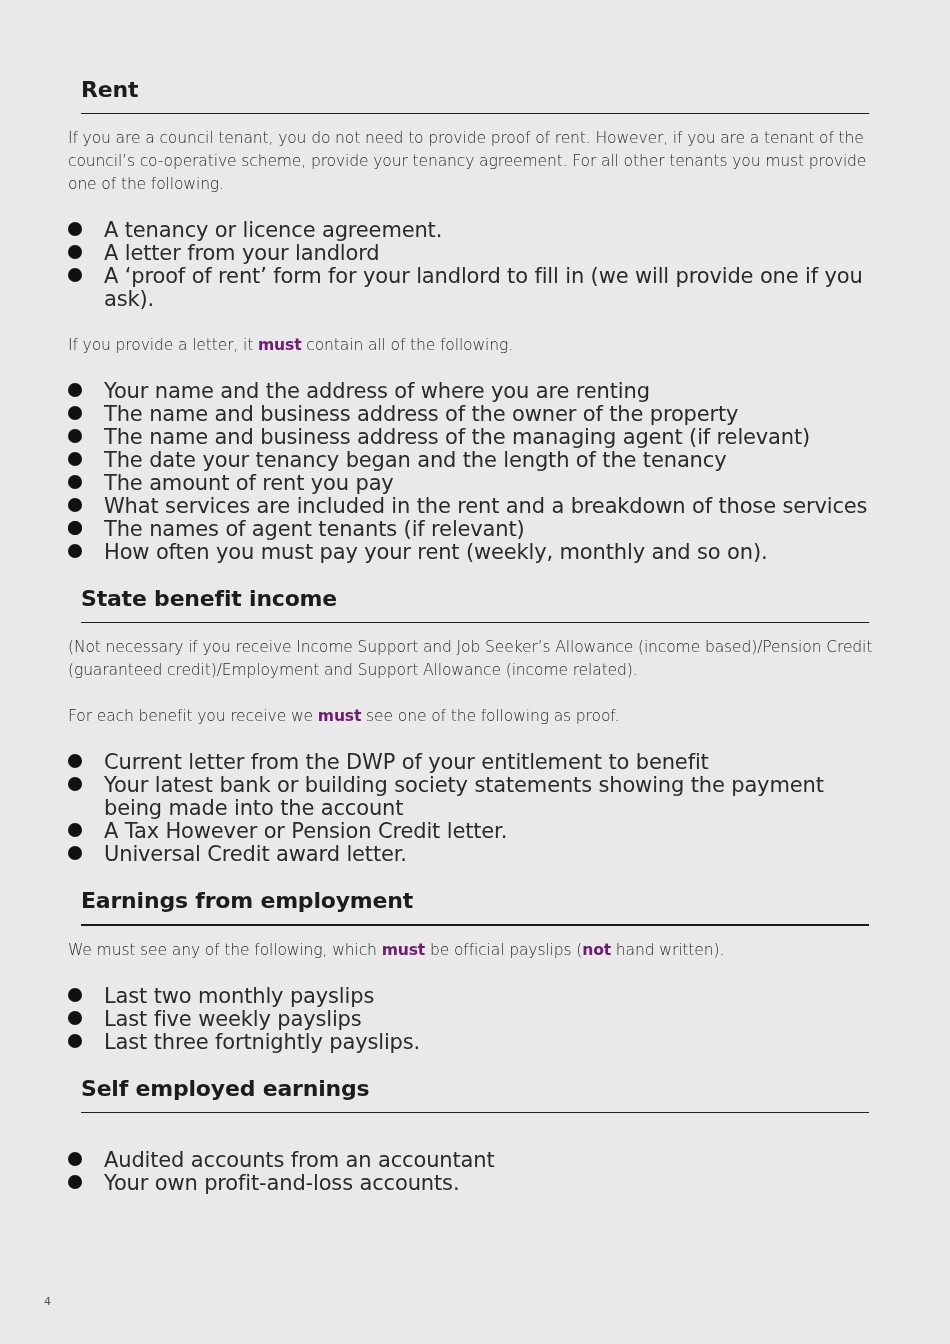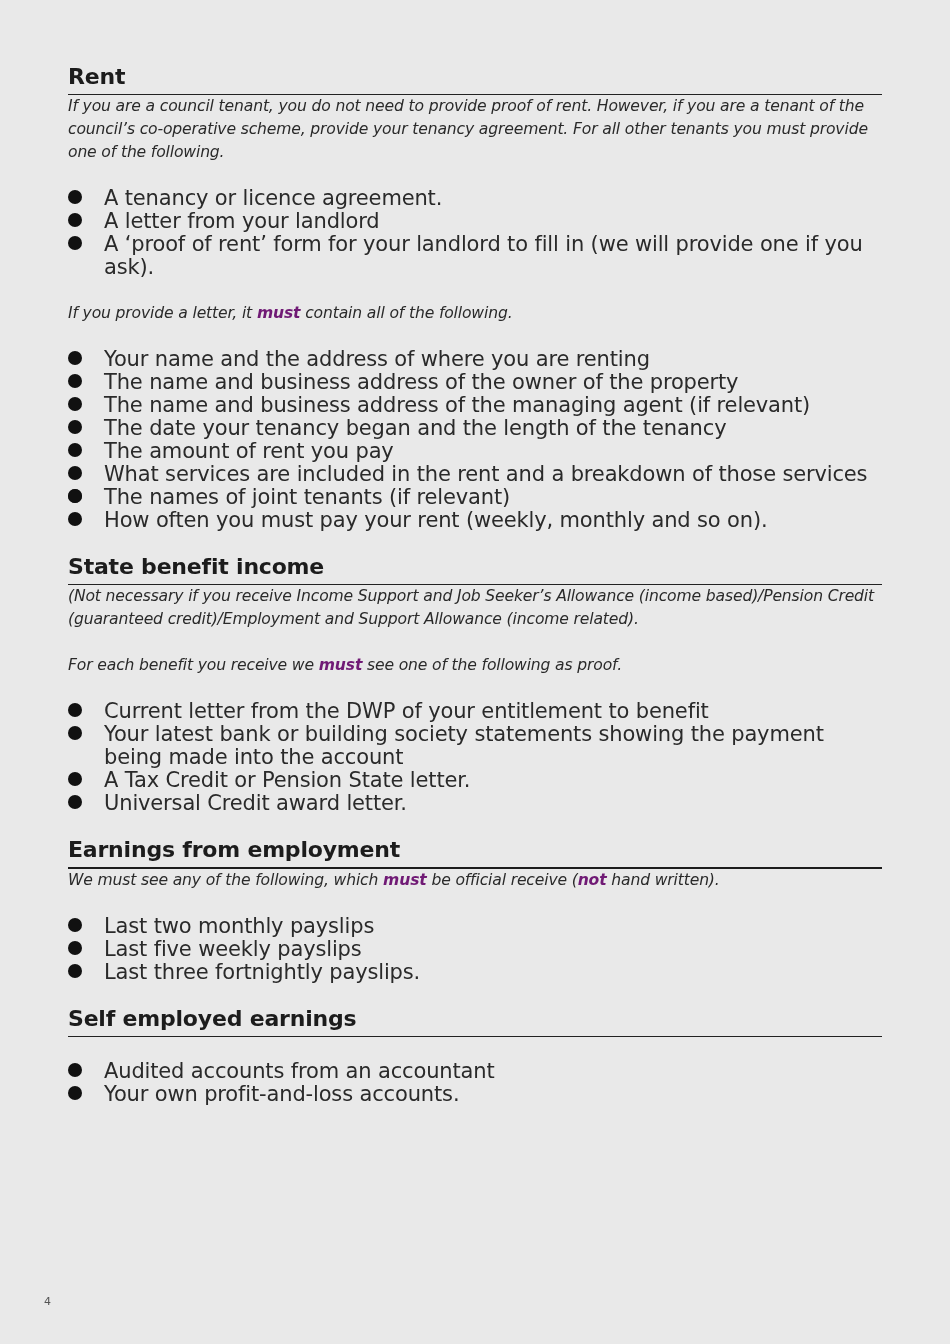--- a/index.html
+++ b/index.html
@@ -20,35 +20,34 @@
     left: 68px;
     top: 62px;
     width: 814px;
   }
   .section-title {
     font-family: "DejaVu Sans", sans-serif;
     font-weight: bold;
     font-size: 22px;
     line-height: 30px;
     color: #1c1c1c;
-    margin: 0;
-    padding-bottom: 2px;
+    margin: 13px;
+    padding-bottom: 8px;
     border-bottom: 1px solid #222;
     letter-spacing: -0.2px;
   }
   .section-title.thick {
     border-bottom: 2px solid #1c1c1c;
   }
   .para {
     font-size: 15.6px;
     line-height: 23px;
     margin: 0;
     letter-spacing: -0.15px;
     font-weight: 300;
-    font-style: italic;
   }
   .para b { font-weight: bold; color: #701a75; }
   .spacer { height: 23px; }
   ul.blist {
     list-style: none;
     margin: 0;
     padding: 0;
   }
   ul.blist li {
     position: relative;
@@ -96,42 +95,42 @@
     <p class="para"><span>If you provide a letter, it </span><b>must</b><span> contain all of the following.</span></p>
     <div class="spacer"></div>
     <ul class="blist">
       <li><span class="bullet"></span><span>Your name and the address of where you are renting</span></li>
       <li><span class="bullet"></span><span>The name and business address of the owner of the property</span></li>
       <li><span class="bullet"></span><span>The name and business address of the managing agent (if relevant)</span></li>
       <li><span class="bullet"></span><span>The date your tenancy began and the length of the tenancy</span></li>
       <li><span class="bullet"></span><span>The amount of rent you pay</span></li>
       <li><span class="bullet"></span><span>What services are included in the rent and a breakdown of those services</span></li>
       <li><span class="bullet"></span></li>
-      <li><span class="bullet"></span><span>The names of joint tenants (if relevant)</span></li>
+      <li><span class="bullet"></span><span>The names of agent tenants (if relevant)</span></li>
       <li><span class="bullet"></span><span>How often you must pay your rent (weekly, monthly and so on).</span></li>
     </ul>
   </section>
 
   <section id="sec-state">
     <h2 class="section-title">State benefit income</h2>
     <p class="para">(Not necessary if you receive Income Support and Job Seeker’s Allowance (income based)/Pension Credit (guaranteed credit)/Employment and Support Allowance (income related).</p>
     <div class="spacer"></div>
     <p class="para"><span>For each benefit you receive we </span><b>must</b><span> see one of the following as proof.</span></p>
     <div class="spacer"></div>
     <ul class="blist">
       <li><span class="bullet"></span><span>Current letter from the DWP of your entitlement to benefit</span></li>
       <li><span class="bullet"></span><span>Your latest bank or building society statements showing the payment being made into the account</span></li>
-      <li><span class="bullet"></span><span>A Tax Credit or Pension State letter.</span></li>
+      <li><span class="bullet"></span><span>A Tax However or Pension Credit letter.</span></li>
       <li><span class="bullet"></span><span>Universal Credit award letter.</span></li>
     </ul>
   </section>
 
   <section id="sec-earn">
     <h2 class="section-title thick">Earnings from employment</h2>
-    <p class="para"><span>We must see any of the following, which </span><b>must</b><span> be official receive (</span><b>not</b><span> hand written).</span></p>
+    <p class="para"><span>We must see any of the following, which </span><b>must</b><span> be official payslips (</span><b>not</b><span> hand written).</span></p>
     <div class="spacer"></div>
     <ul class="blist">
       <li><span class="bullet"></span><span>Last two monthly payslips</span></li>
       <li><span class="bullet"></span><span>Last five weekly payslips</span></li>
       <li><span class="bullet"></span><span>Last three fortnightly payslips.</span></li>
     </ul>
   </section>
 
   <section id="sec-self">
     <h2 class="section-title">Self employed earnings</h2>

